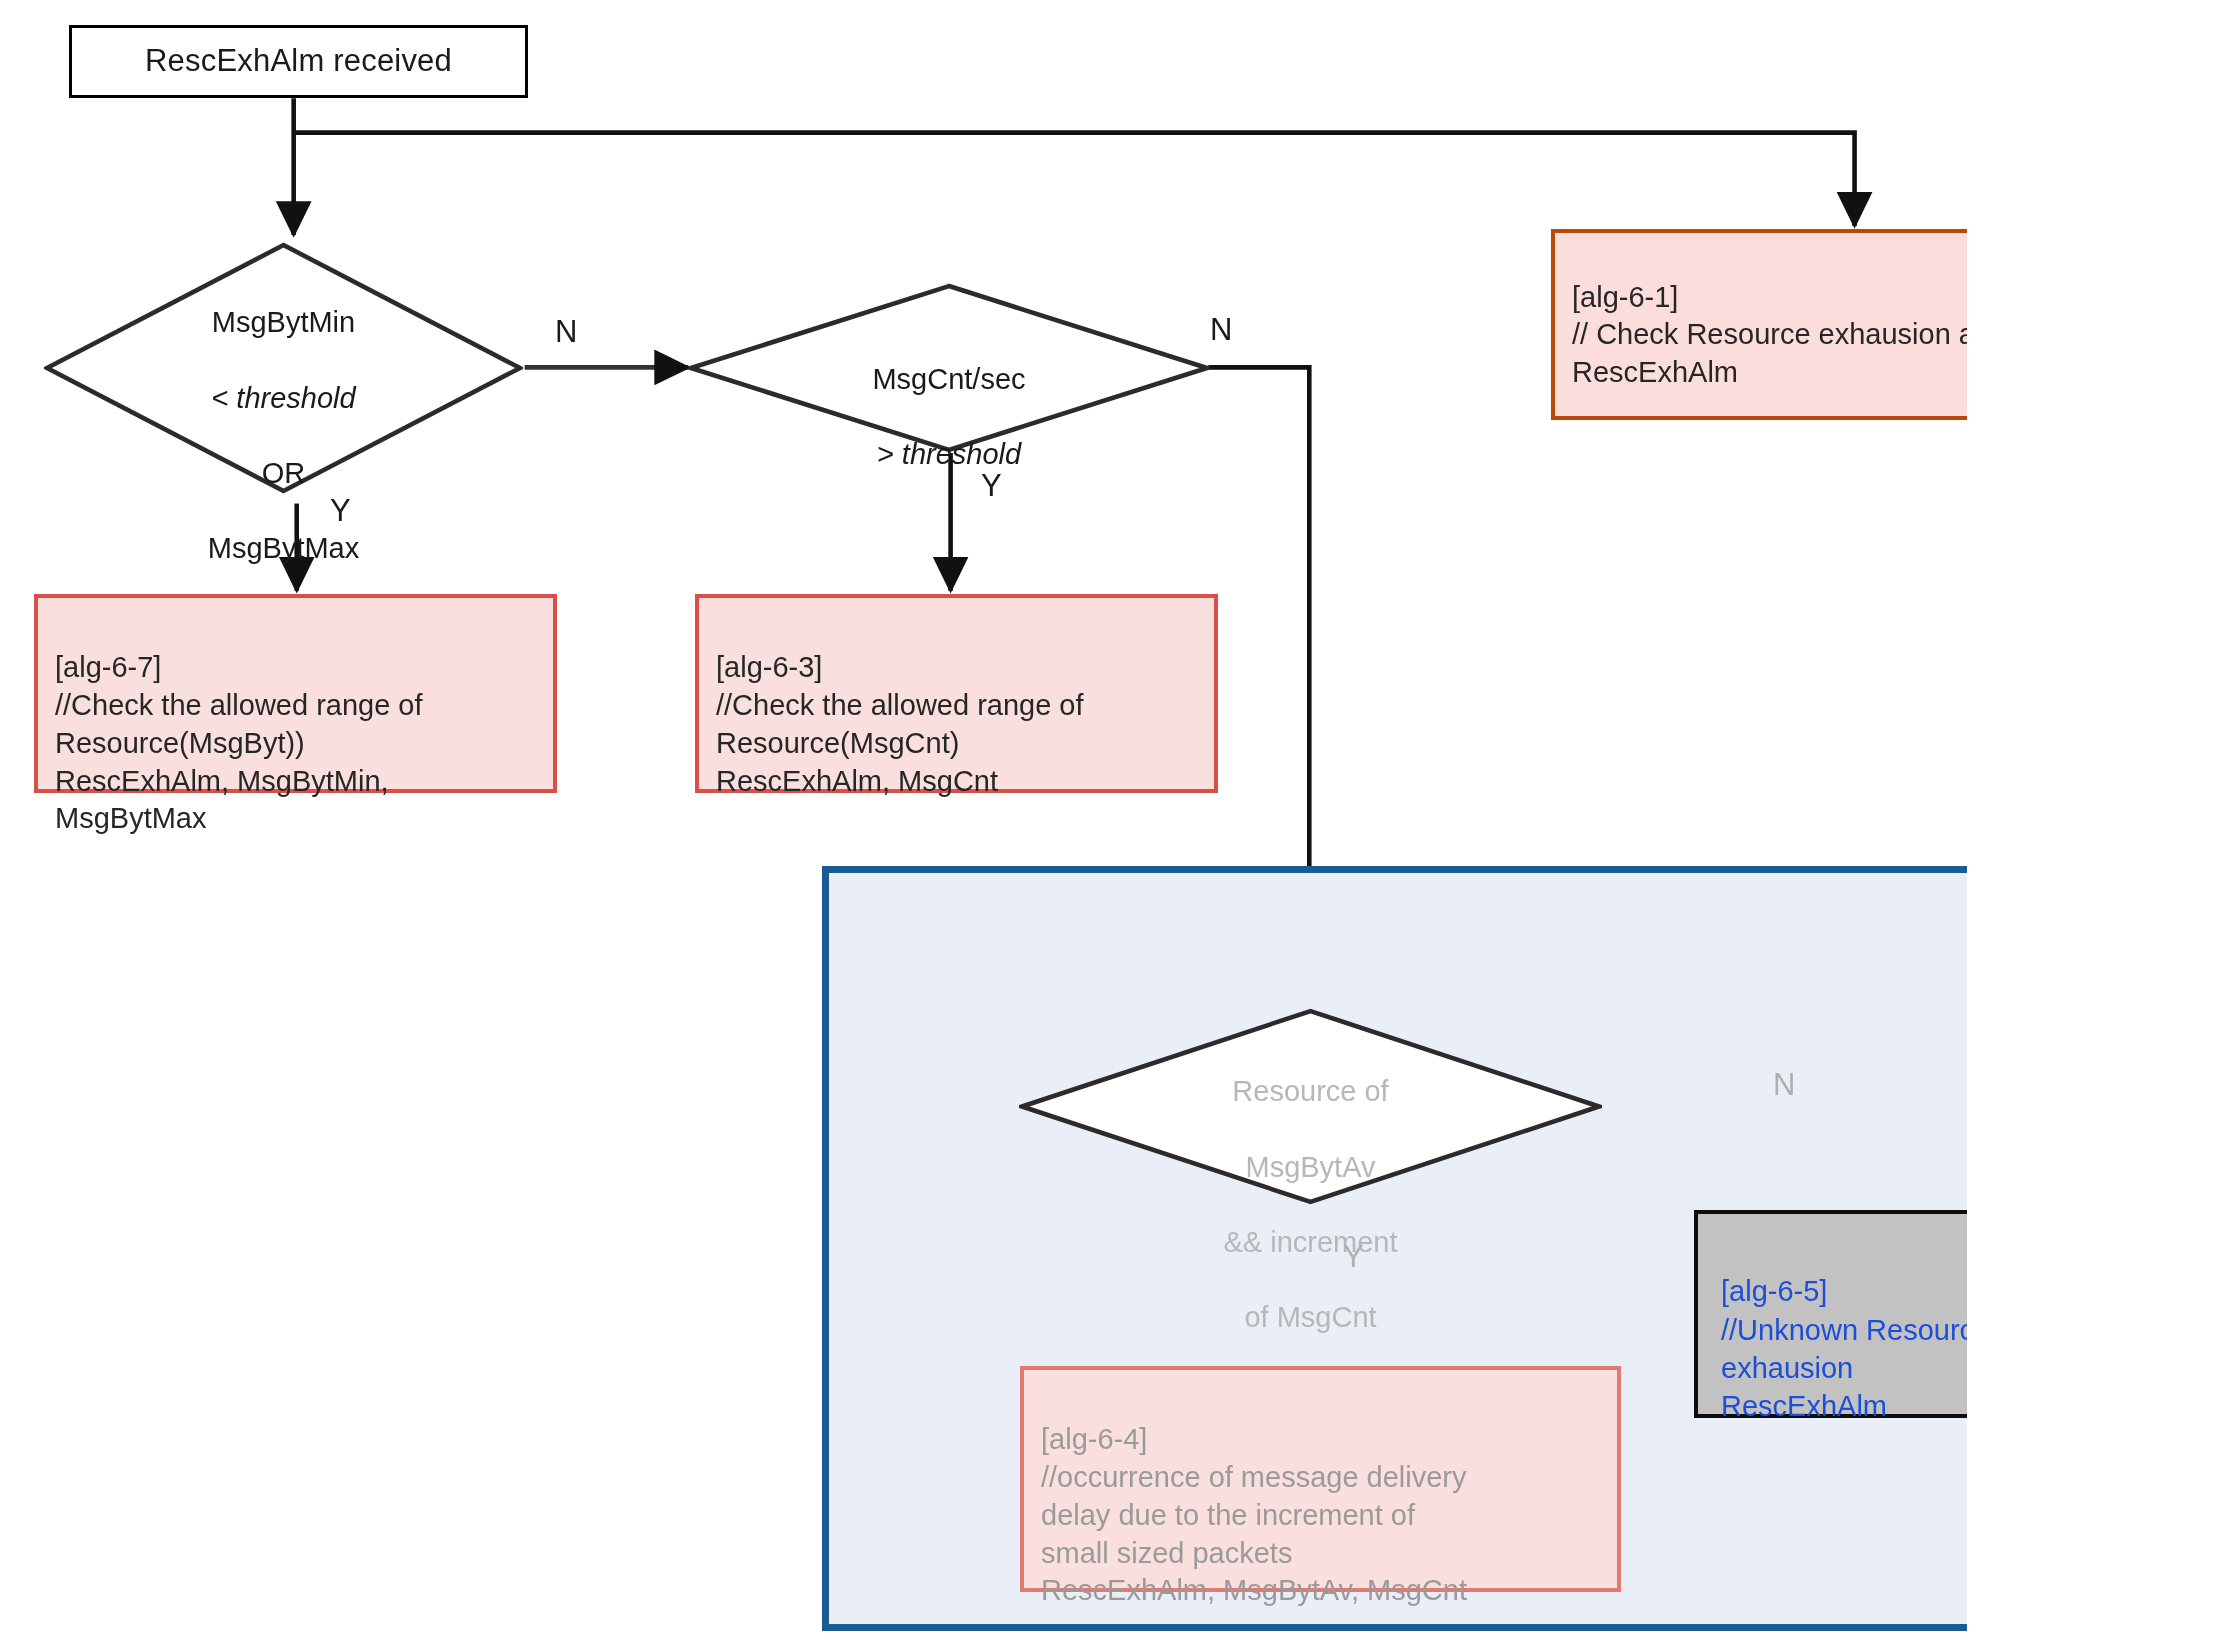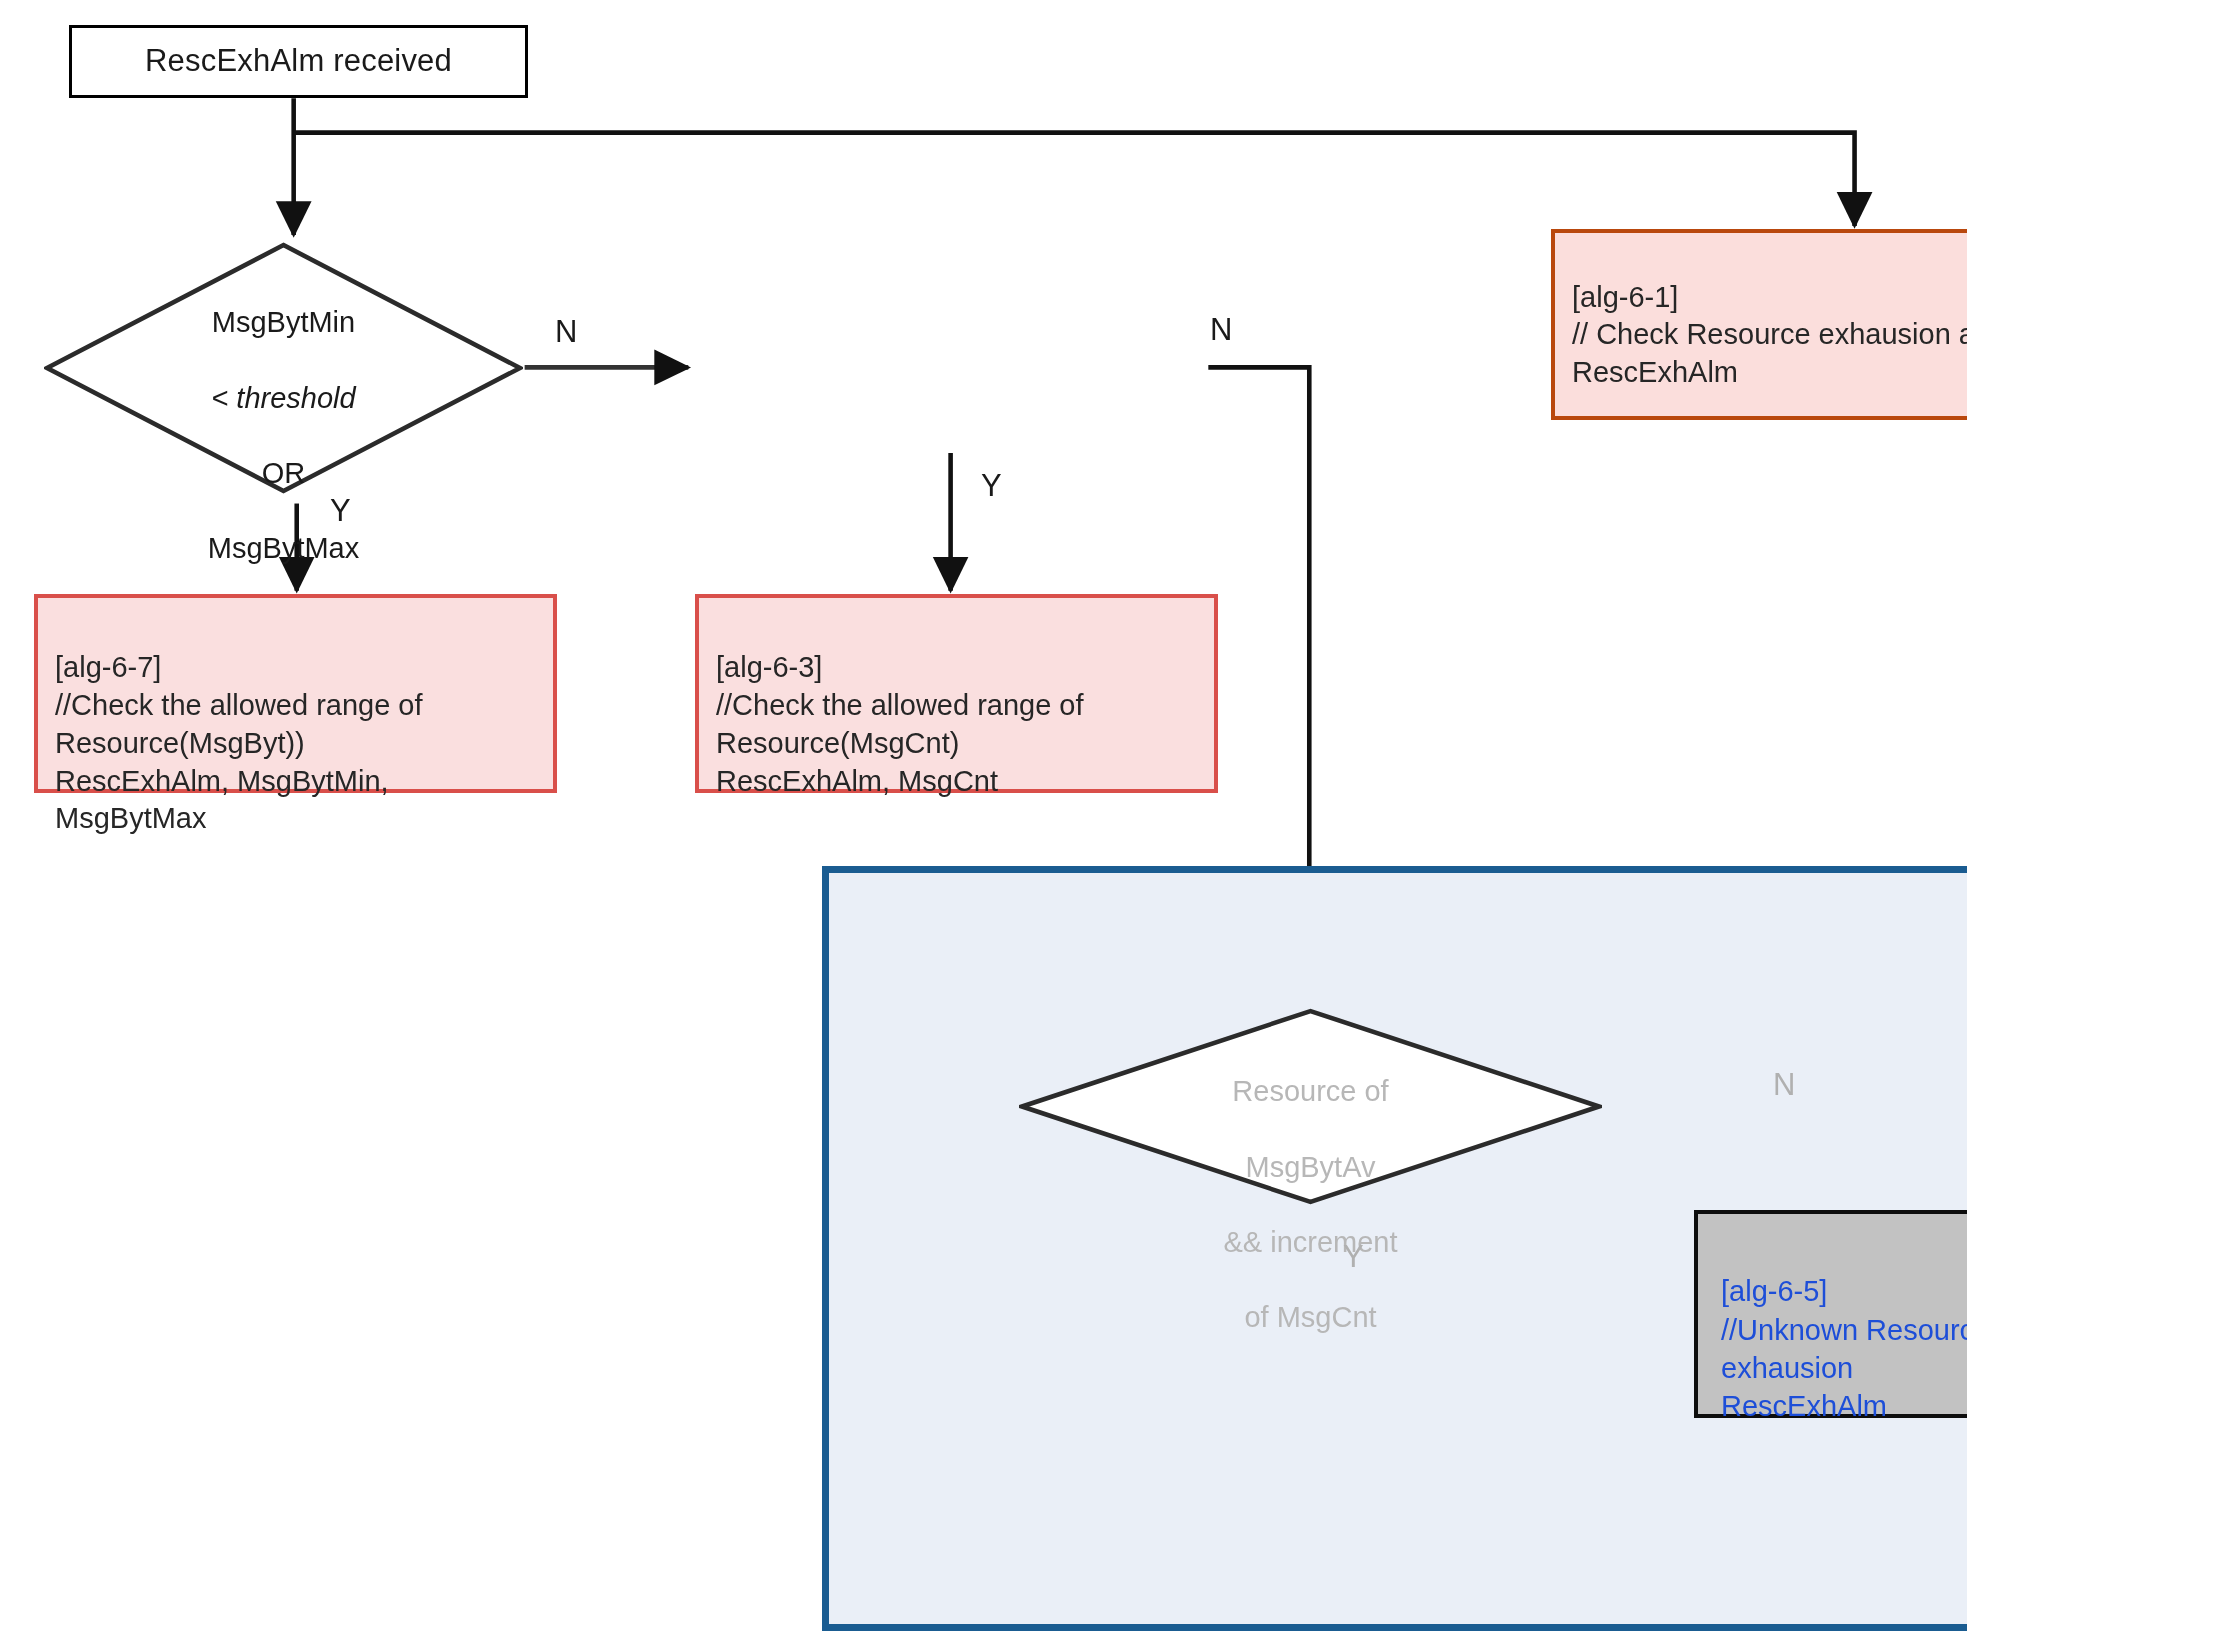--- a/index.html
+++ b/index.html
@@ -155,20 +155,29 @@
       <span>MsgBytMin</span><br>
       <span class="it">&lt; threshold</span><br>
       <span>OR</span><br>
       <span>MsgBytMax</span><br>
       <span class="it">&gt; threshold</span>
     </div>
   </div>
   <div class="elabel" style="left:330px; top:493px;">Y</div>
   <div class="elabel" style="left:555px; top:314px;">N</div>
 
+  <div class="diamond" style="left:688px; top:283px; width:522px; height:170px;">
+    <svg class="dshape" viewBox="0 0 682 222" preserveAspectRatio="none">
+      <polygon points="341,4 678,111 341,218 4,111" fill="#ffffff" stroke="#2b2b2b" stroke-width="6"></polygon>
+    </svg>
+    <div class="dlabel" style="top:40px;">
+      <span>MsgCnt/sec</span><br>
+      <span class="it">&gt; threshold</span>
+    </div>
+  </div>
   <div class="elabel" style="left:981px; top:468px;">Y</div>
   <div class="elabel" style="left:1210px; top:312px;">N</div>
 
   <div class="node procbox brownborder" style="left:1551px; top:229px; width:612px; height:191px;">
     <span>[alg-6-1]
 // Check Resource exhausion attack
 RescExhAlm</span>
   </div>
 
   <div class="node procbox" style="left:34px; top:594px; width:523px; height:199px;">
@@ -193,20 +202,27 @@
     <div class="dlabel" style="top:27.5px;">
       <span>Resource of</span><br>
       <span>MsgBytAv</span><br>
       <span>&amp;&amp; increment</span><br>
       <span>of MsgCnt</span>
     </div>
   </div>
   <div class="elabel dimmed" style="left:1343px; top:1239px;">Y</div>
   <div class="elabel dimmed" style="left:1773px; top:1067px;">N</div>
 
+  <div class="node procbox dimmed" style="left:1020px; top:1366px; width:601px; height:226px;">
+    <span>[alg-6-4]
+//occurrence of message delivery
+delay due to the  increment  of
+small sized packets
+RescExhAlm, MsgBytAv,  MsgCnt</span>
+  </div>
 
   <div class="node greybox" style="left:1694px; top:1210px; width:467px; height:208px;">
     <span>[alg-6-5]
 //Unknown Resource
 exhausion
 RescExhAlm</span>
   </div>
 
 </div>
 

